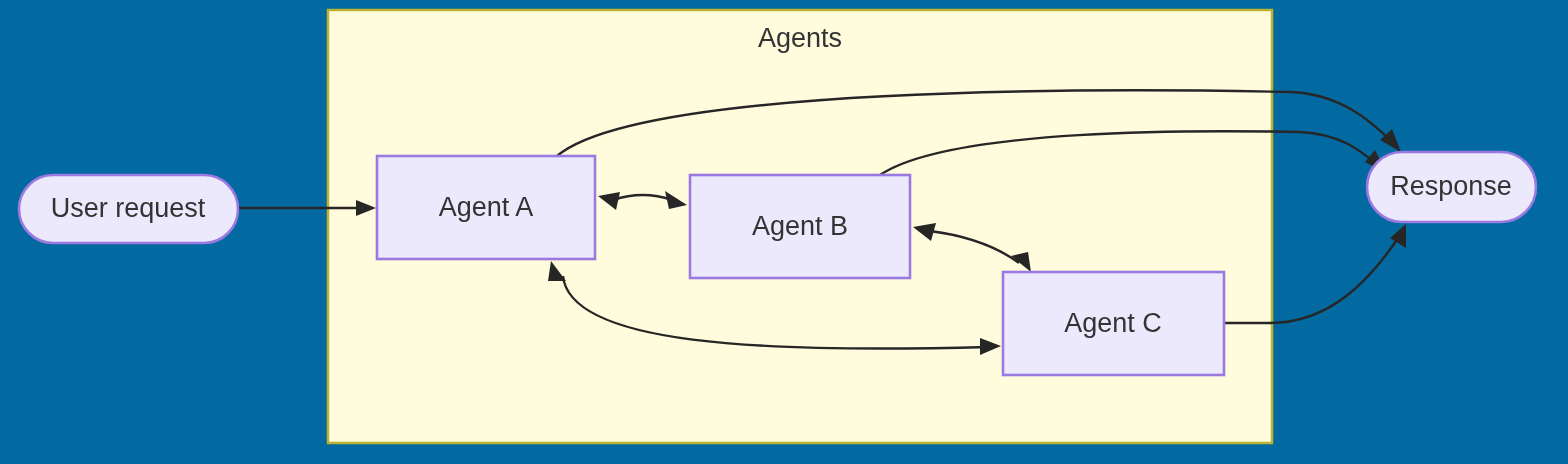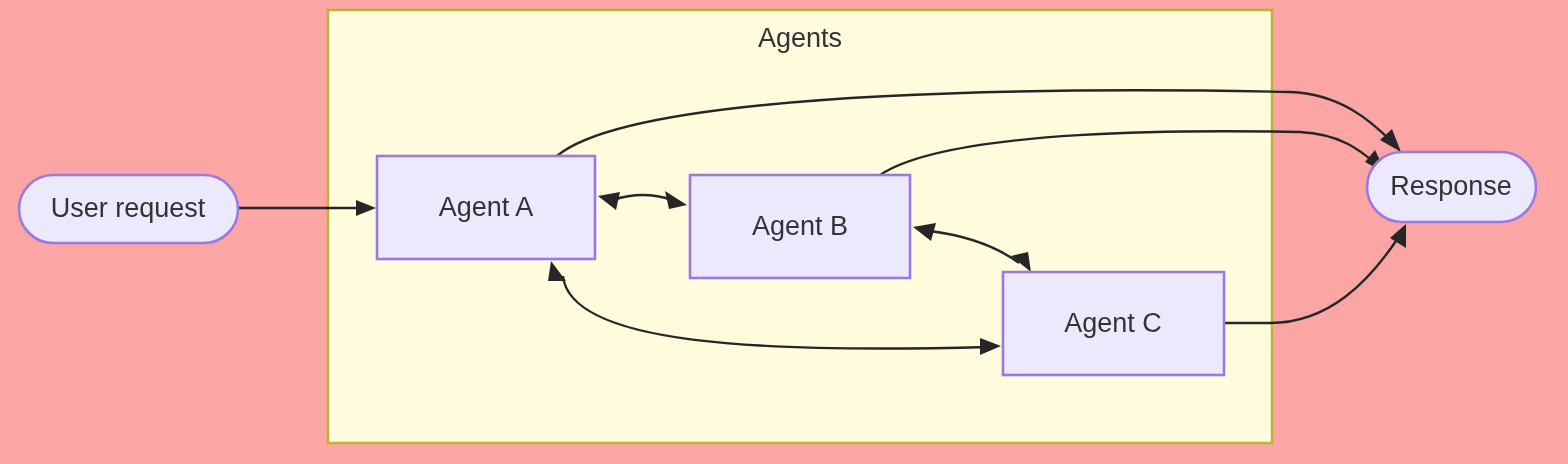--- a/index.html
+++ b/index.html
@@ -8,21 +8,21 @@
     padding: 0;
     background: #ffffff;
   }
   body {
     font-family: "Liberation Sans", "DejaVu Sans", sans-serif;
   }
   #canvas {
     position: relative;
     width: 1568px;
     height: 464px;
-    background: #fca5a5;
+    background: #0369a1;
     overflow: hidden;
   }
   svg.diagram {
     position: absolute;
     top: 0;
     left: 0;
     width: 1568px;
     height: 464px;
   }
   .subgraph-rect {

